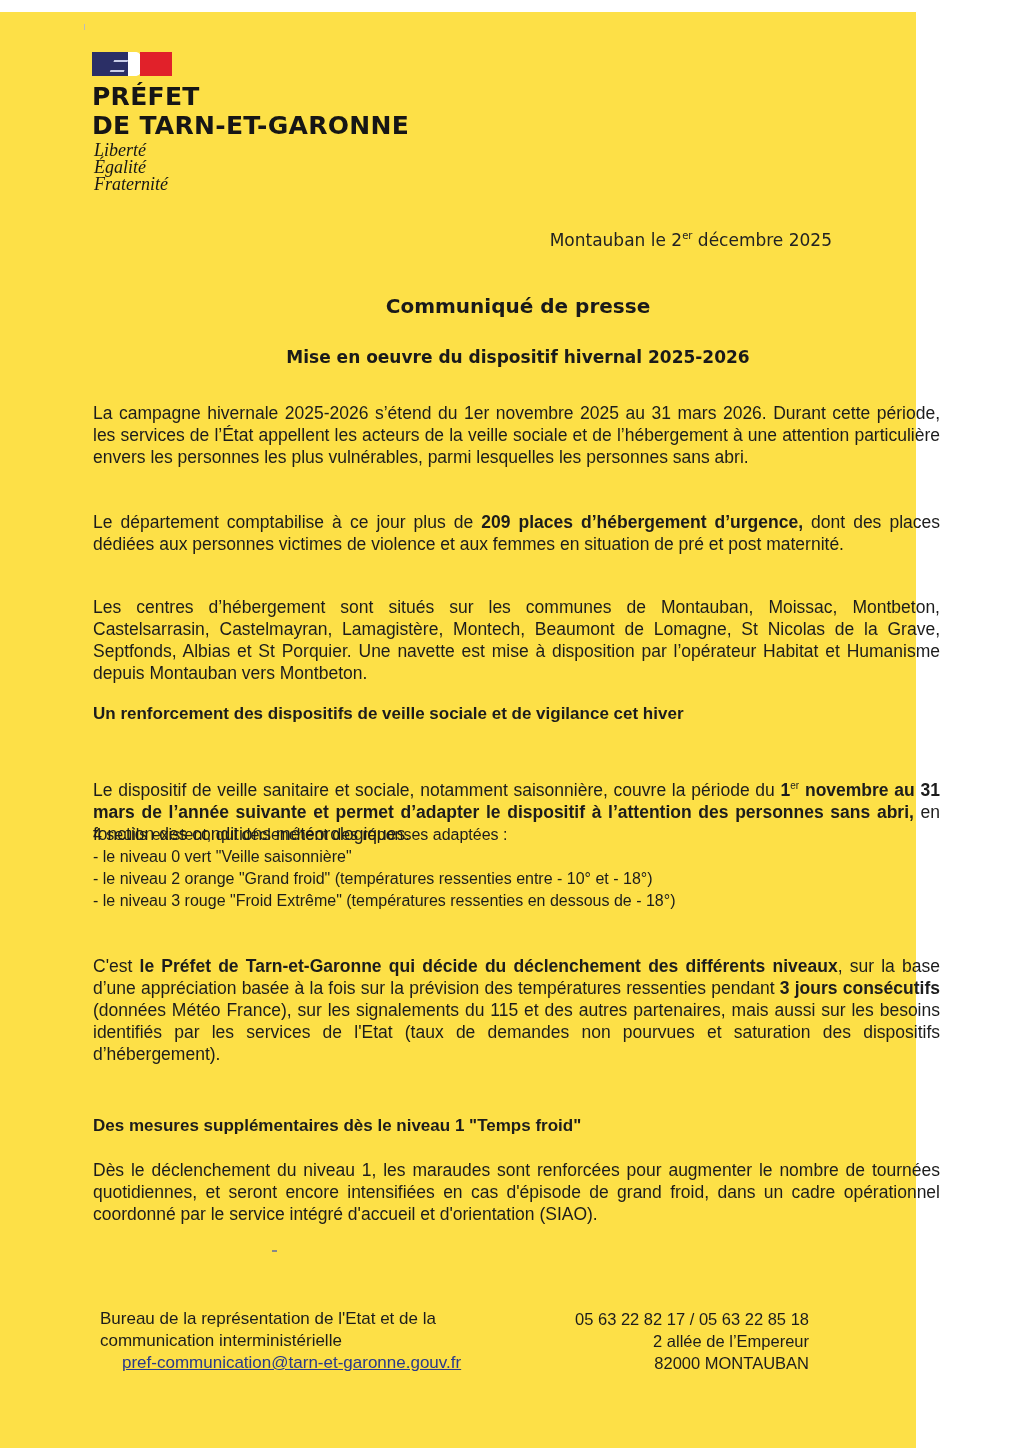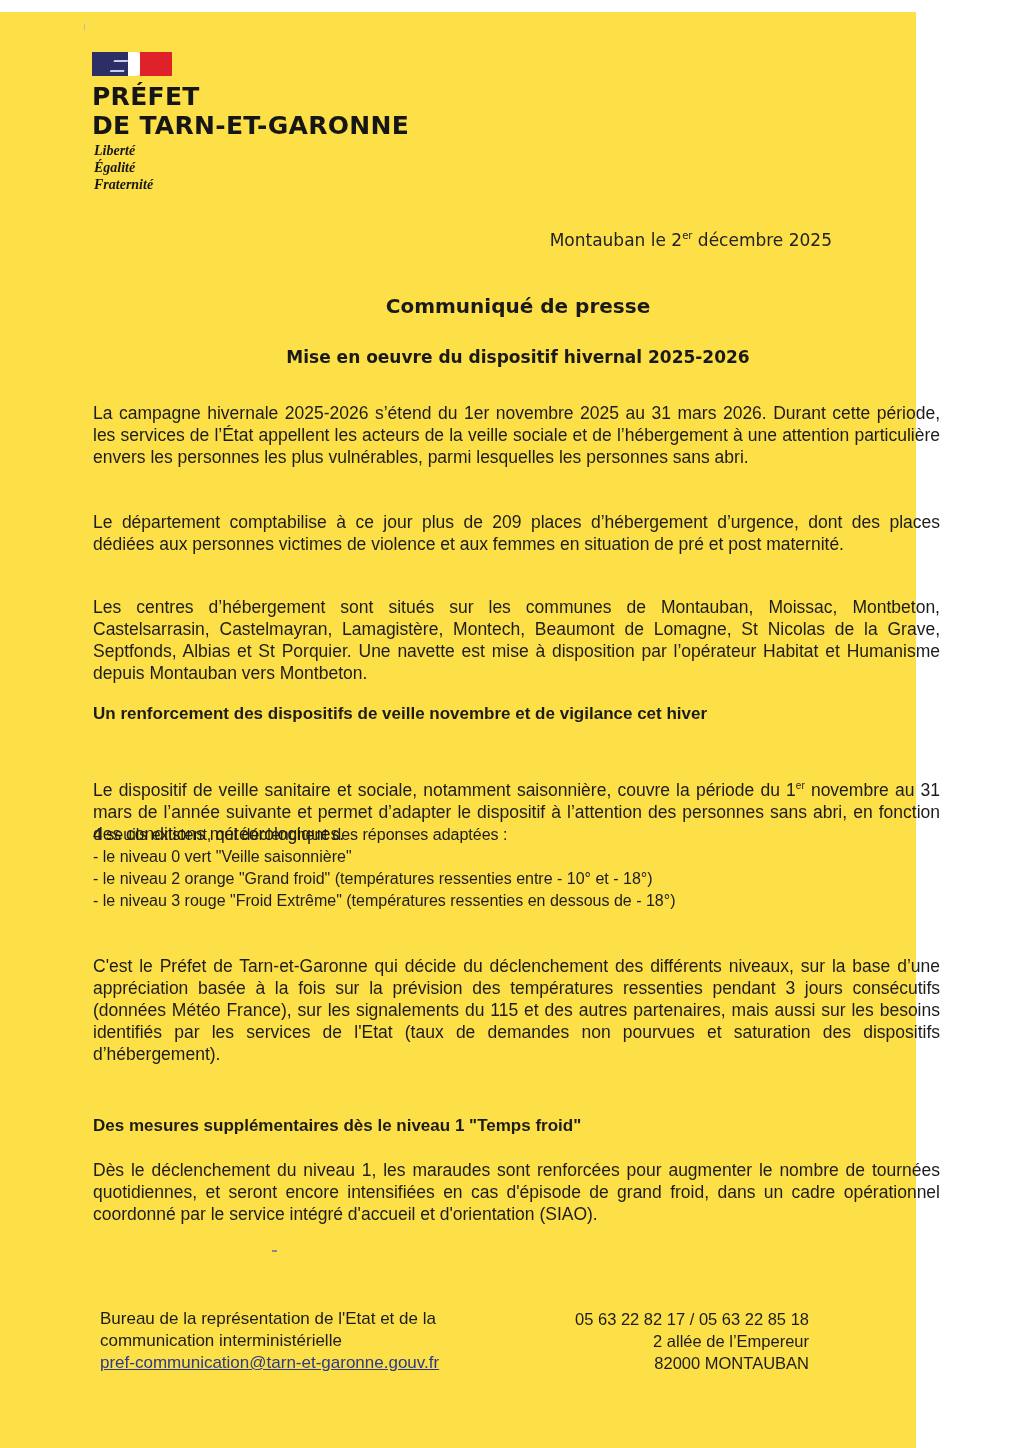--- a/index.html
+++ b/index.html
@@ -7,37 +7,37 @@
     .page { position: absolute; left: 0; top: 12px; width: 916px; height: 1448px; background: #fde047; }
 
     .logo-bloc { position: absolute; left: 92px; top: 40px; }
     .marianne { position: absolute; left: 0; top: 0; width: 82px; height: 26px; }
     .marianne .blue { position: absolute; left: 0; top: 0; width: 38px; height: 24px; background: #2b2f66; }
     .marianne .red { position: absolute; left: 48px; top: 0; width: 32px; height: 24px; background: #e1212a; }
     .marianne .face { position: absolute; left: 36px; top: 0; width: 14px; height: 24px; background: #fff; border-radius: 0 40% 40% 0; }
     .marianne .wave { position: absolute; left: 20px; top: 8px; width: 14px; height: 8px; border-top: 2px solid #c9cde8; border-bottom: 2px solid #c9cde8; transform: skewX(-20deg); }
 
     .prefet-title { position: absolute; left: 92px; top: 70px; font-family: "DejaVu Sans", sans-serif; font-weight: bold; font-size: 25px; line-height: 29px; color: #161616; letter-spacing: 0.3px; }
-    .devise { position: absolute; left: 94px; top: 130px; font-family: "Liberation Serif", serif; font-style: italic; font-weight: bold; font-size: 14px; line-height: 17px; color: #161616; }
+    .devise { position: absolute; left: 94px; top: 130px; font-family: "Liberation Serif", serif; font-style: italic; font-weight: normal; font-size: 18px; line-height: 17px; color: #161616; }
 
     .date-line { position: absolute; right: 84px; top: 218px; font-family: "DejaVu Sans", sans-serif; font-size: 17px; color: #222; }
     .date-line sup { font-size: 10px; }
 
     .doc-title { position: absolute; left: 0; width: 1036px; top: 282px; text-align: center; font-family: "DejaVu Sans", sans-serif; font-weight: bold; font-size: 20px; color: #1a1a1a; }
     .doc-subtitle { position: absolute; left: 0; width: 1036px; top: 335px; text-align: center; font-family: "DejaVu Sans", sans-serif; font-weight: bold; font-size: 17px; color: #1a1a1a; }
 
     .body-text { position: absolute; left: 93px; width: 847px; font-family: "Liberation Sans", sans-serif; font-size: 17.5px; line-height: 22px; color: #1c1c1c; text-align: justify; }
-    .body-text b { font-weight: normal; }
+    .body-text b { font-weight: bold; }
     .section-head { position: absolute; left: 93px; font-family: "Liberation Sans", sans-serif; font-weight: bold; font-size: 17px; color: #1c1c1c; }
     .list { position: absolute; left: 93px; width: 847px; font-family: "Liberation Sans", sans-serif; font-size: 16px; line-height: 22px; color: #1c1c1c; }
     .list div { white-space: nowrap; }
     sup.ord { font-size: 10px; line-height: 0; }
 
     .footer-left { position: absolute; left: 100px; top: 1296px; font-family: "Liberation Sans", sans-serif; font-size: 17px; line-height: 22px; color: #1c1c1c; }
-    .footer-left a { color: #2a3a8c; text-decoration: underline; }
+    .footer-left a { color: #2a3a8c; text-decoration: underline; margin-left: 22px; }
     .footer-right { position: absolute; right: 107px; top: 1296px; text-align: right; font-family: "Liberation Sans", sans-serif; font-size: 16.5px; line-height: 22px; color: #1c1c1c; }
     .speck { position: absolute; left: 272px; top: 1238px; width: 5px; height: 2px; background: #888; }
     .speck2 { position: absolute; left: 84px; top: 12px; width: 1px; height: 6px; background: #bbb; }
   </style>
 </head>
 <body>
 
 <div class="page">
   <div class="speck2"></div>
 
@@ -65,21 +65,21 @@
 
   <div class="doc-title">Communiqué de presse</div>
   <div class="doc-subtitle">Mise en oeuvre du dispositif hivernal 2025-2026</div>
 
   <div class="body-text" style="top:390px;">La campagne hivernale 2025-2026 s’étend du 1er novembre 2025 au 31 mars 2026. Durant cette période, les services de l’État appellent les acteurs de la veille sociale et de l’hébergement à une attention particulière envers les personnes les plus vulnérables, parmi lesquelles les personnes sans abri.</div>
 
   <div class="body-text" style="top:499px;"><span>Le département comptabilise à ce jour plus de </span><b>209 places d’hébergement d’urgence,</b><span> dont des places dédiées aux personnes victimes de violence et aux femmes en situation de pré et post maternité.</span></div>
 
   <div class="body-text" style="top:584px;">Les centres d’hébergement sont situés sur les communes de Montauban, Moissac, Montbeton, Castelsarrasin, Castelmayran, Lamagistère, Montech, Beaumont de Lomagne, St Nicolas de la Grave, Septfonds, Albias et St Porquier. Une navette est mise à disposition par l’opérateur Habitat et Humanisme depuis Montauban vers Montbeton.</div>
 
-  <div class="section-head" style="top:692px;">Un renforcement des dispositifs de veille novembre et de vigilance cet hiver</div>
+  <div class="section-head" style="top:692px;">Un renforcement des dispositifs de veille sociale et de vigilance cet hiver</div>
 
   <div class="body-text" style="top:735px;margin-top:32px;"><span>Le dispositif de veille sanitaire et sociale, notamment saisonnière, couvre la période du </span><b>1</b><sup class="ord">er</sup><b> novembre au 31 mars de l’année suivante et permet d’adapter le dispositif à l’attention des personnes sans abri,</b><span> en fonction des conditions météorologiques.</span></div>
 
   <div class="list" style="top:812px;">
     <div>4 seuils existent, qui déclenchent des réponses adaptées :</div>
     <div>- le niveau 0 vert "Veille saisonnière"</div>
     <div>- le niveau 2 orange "Grand froid" (températures ressenties entre - 10° et - 18°)</div>
     <div>- le niveau 3 rouge "Froid Extrême" (températures ressenties en dessous de - 18°)</div>
   </div>
 

